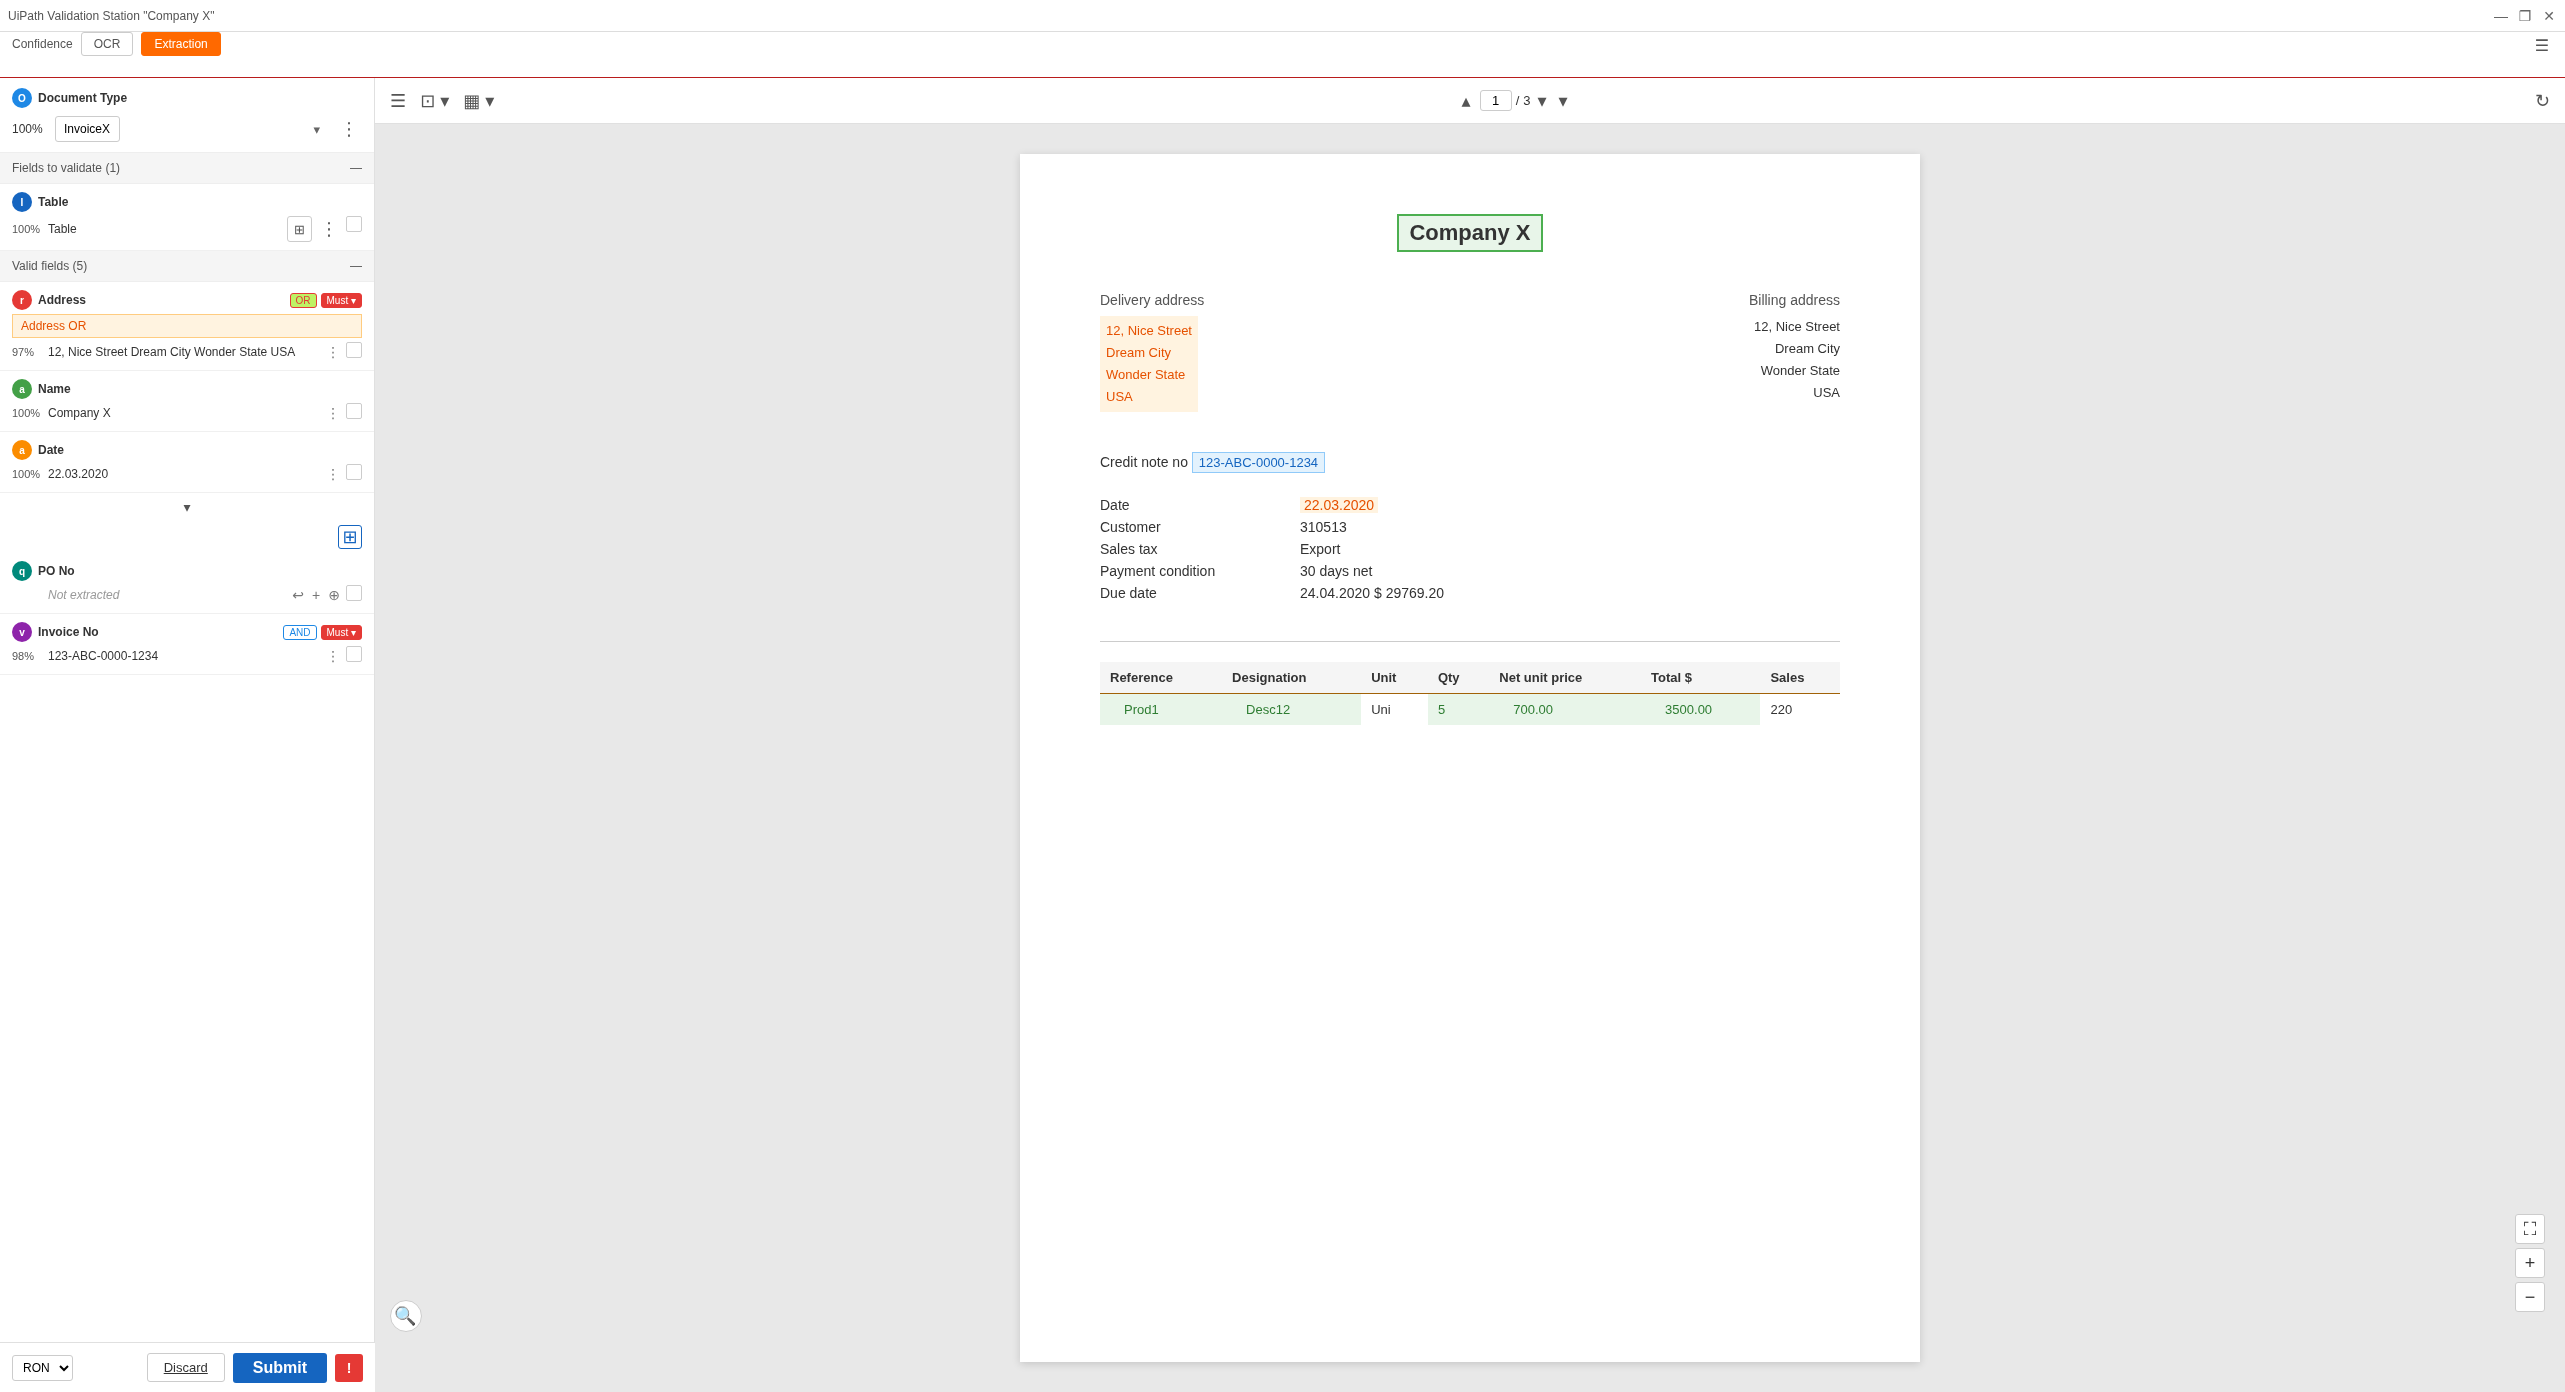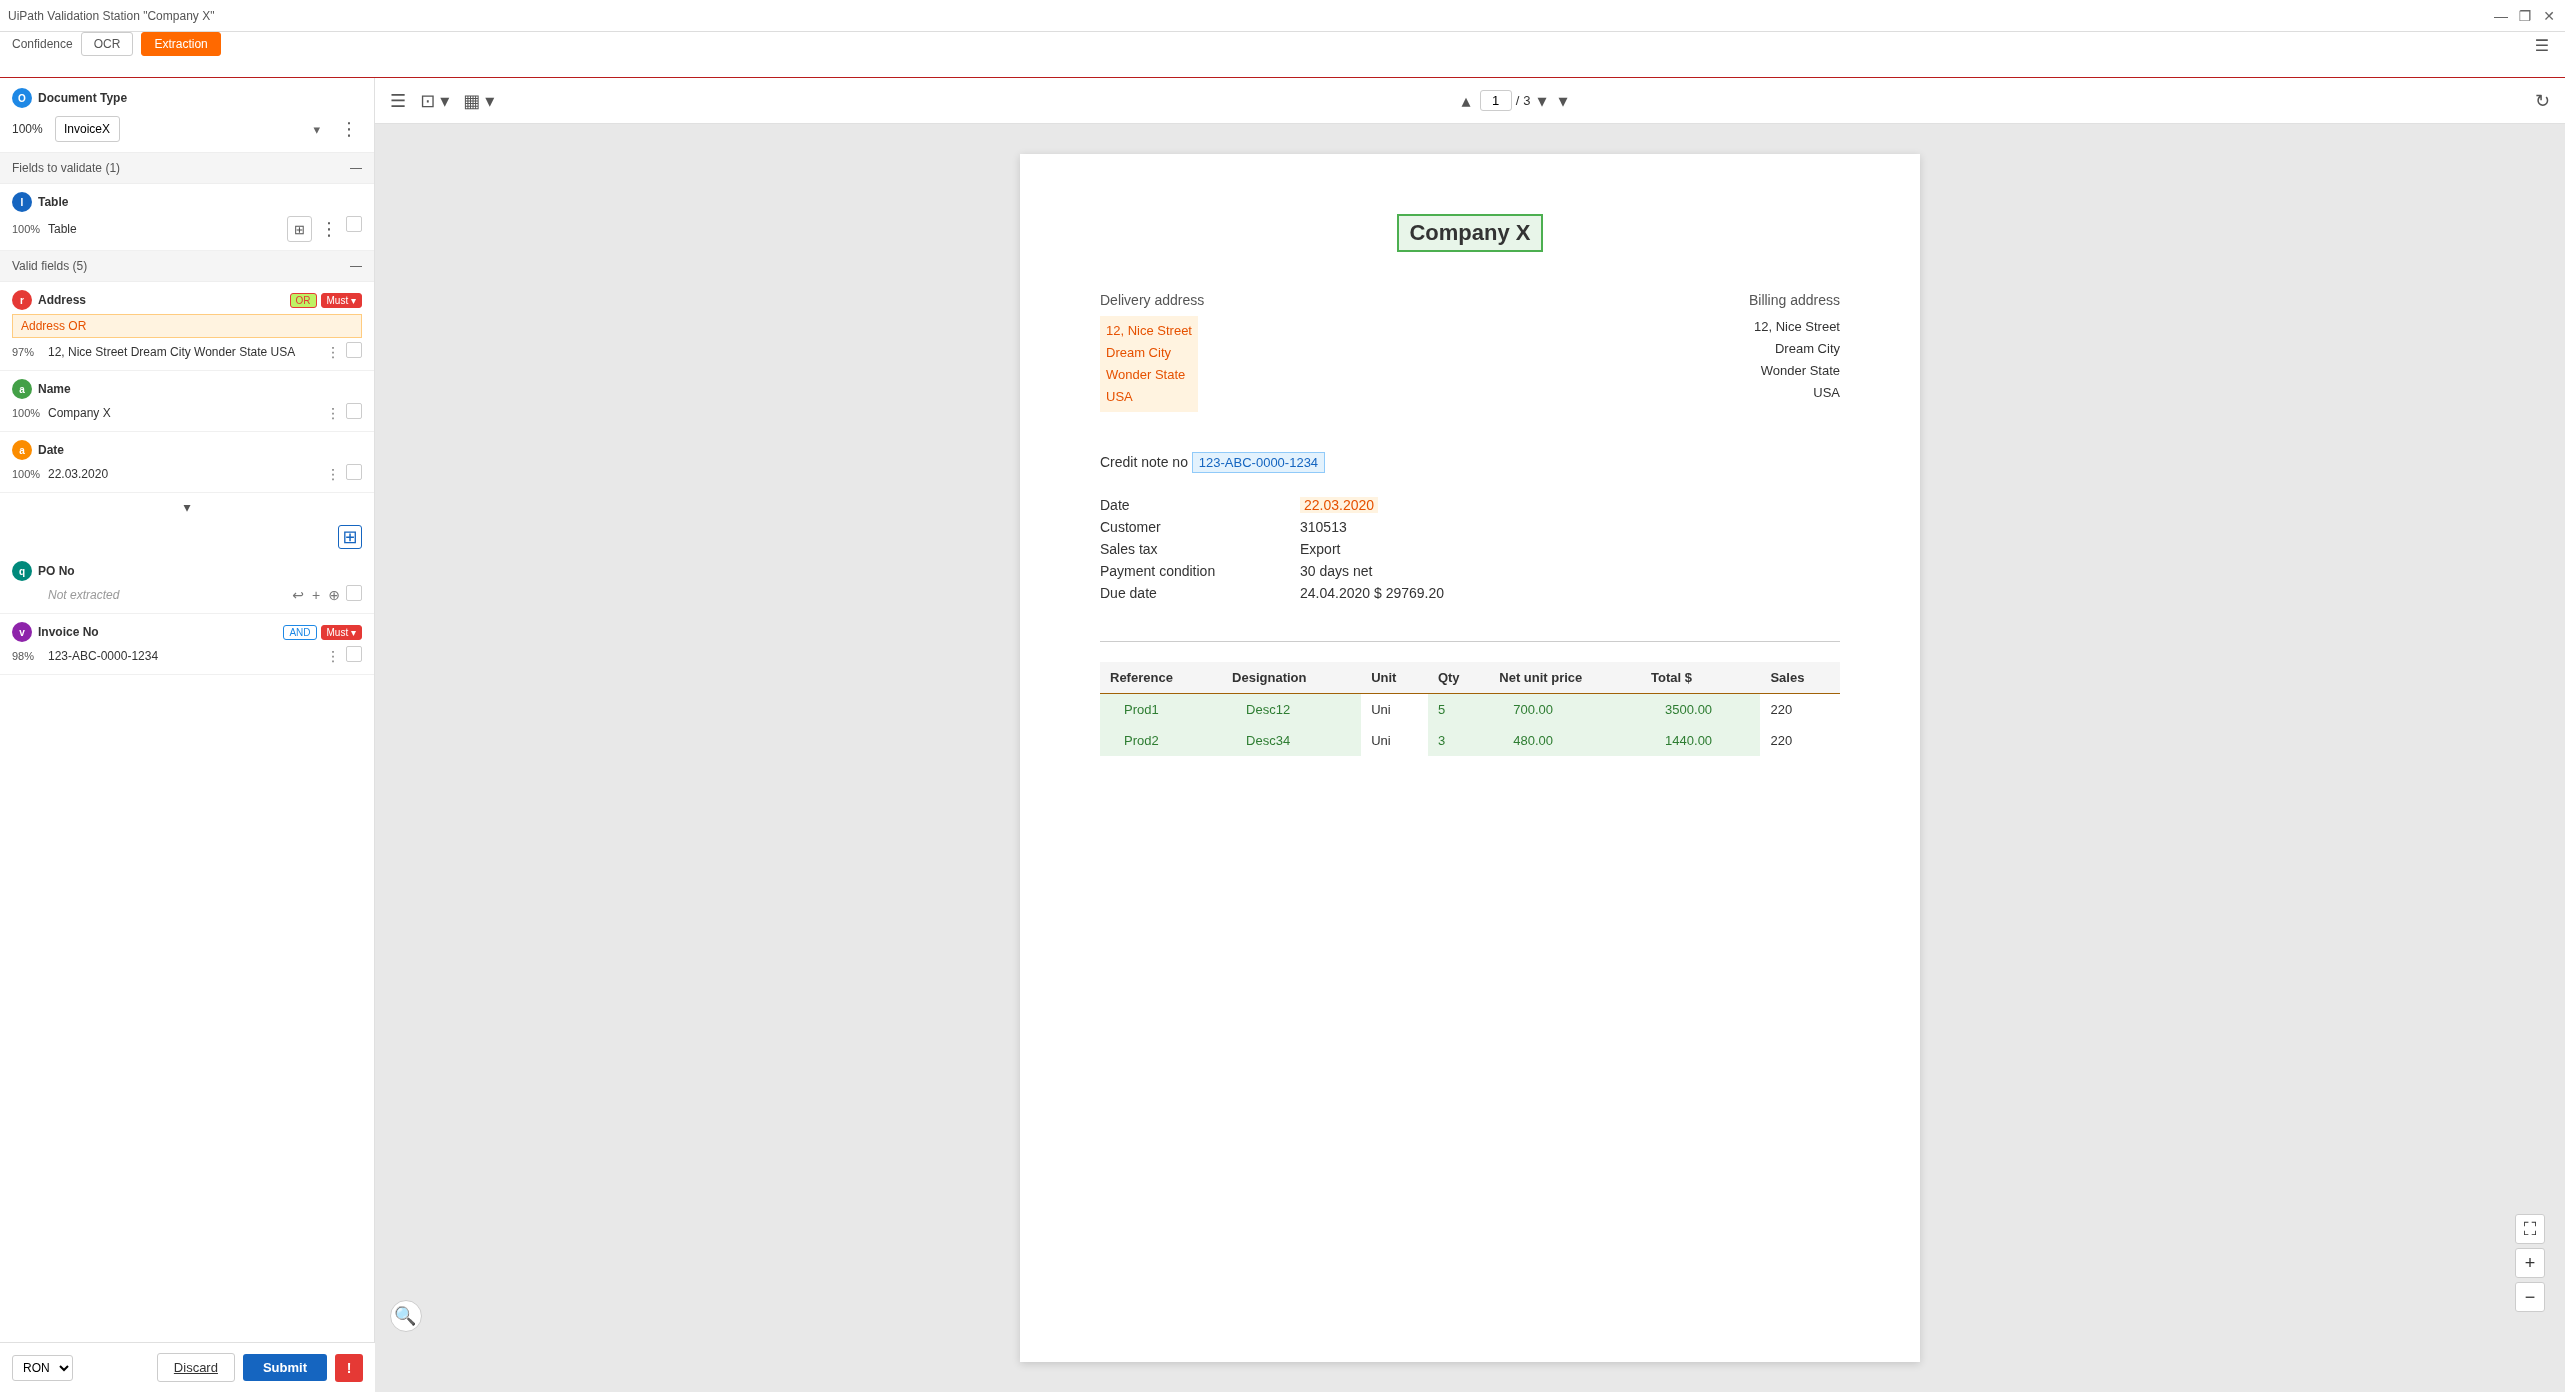--- a/index.html
+++ b/index.html
@@ -172,21 +172,21 @@
       color: #333;
       text-decoration: underline;
     }
     .submit-btn {
       padding: 6px 20px;
       background: #1565c0;
       color: #fff;
       border: none;
       border-radius: 3px;
       cursor: pointer;
-      font-size: 13px;
+      font-size: 16px;
       font-weight: 600;
     }
     .error-btn {
       width: 28px; height: 28px;
       background: #e53935;
       color: #fff;
       border: none;
       border-radius: 3px;
       cursor: pointer;
       font-size: 14px;
@@ -594,29 +594,20 @@
           <tbody>
             <tr class="table-row">
               <td class="cell-highlight">Prod1</td>
               <td class="cell-highlight">Desc12</td>
               <td>Uni</td>
               <td class="cell-qty">5</td>
               <td class="cell-highlight">700.00</td>
               <td class="cell-highlight">3500.00</td>
               <td>220</td>
             </tr>
-            <tr class="table-row">
-              <td class="cell-highlight">Prod2</td>
-              <td class="cell-highlight">Desc34</td>
-              <td>Uni</td>
-              <td class="cell-qty">3</td>
-              <td class="cell-highlight">480.00</td>
-              <td class="cell-highlight">1440.00</td>
-              <td>220</td>
-            </tr>
           </tbody>
         </table>
 
       </div>
     </div>
   </div>
 </div>
 
 <div class="bottom-bar">
   <select class="lang-select">

